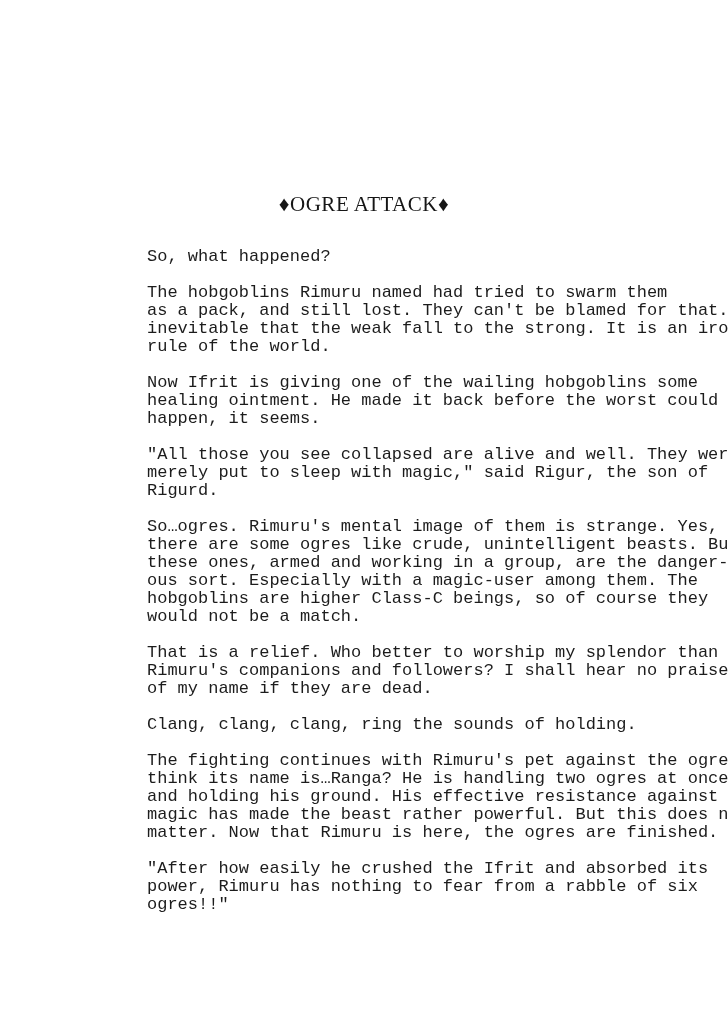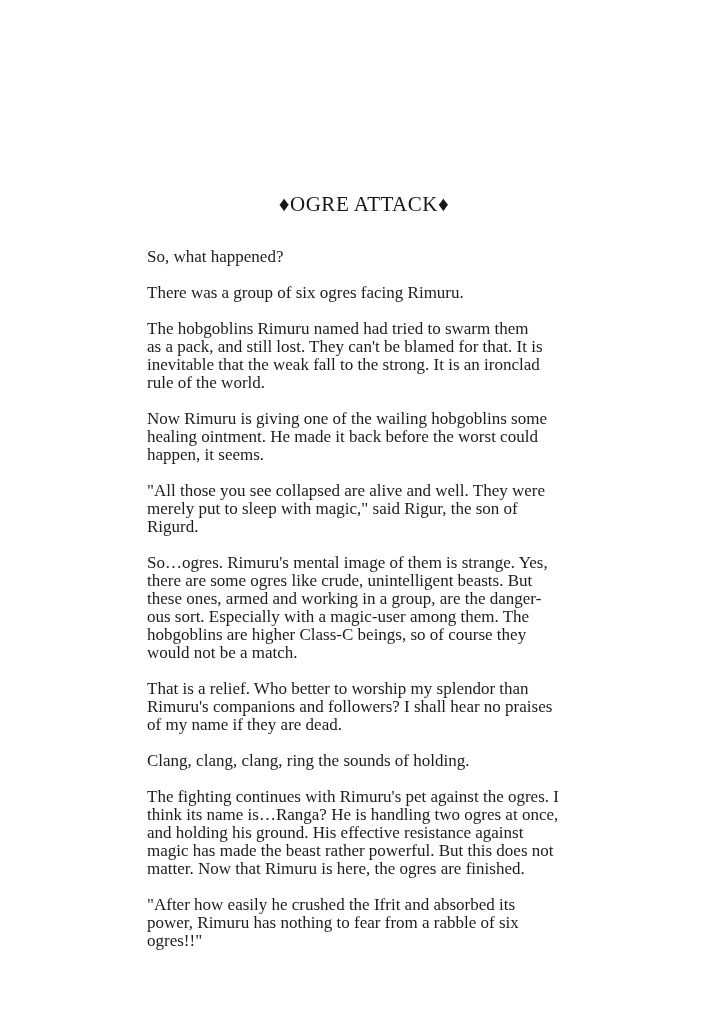--- a/index.html
+++ b/index.html
@@ -26,43 +26,43 @@
     text-align: center;
     font-size: 21px;
     font-weight: 400;
     line-height: 24px;
     letter-spacing: 0.5px;
     color: #161616;
   }
   .text-column {
     margin: 32px 0 0 147px;
     width: 460px;
+    font-family: Liberation Mono, monospace;
   }
   .text-column p {
     margin: 0 0 18px 0;
     font-size: 17px;
     line-height: 18px;
     white-space: pre; 
     color: #1c1c1c;
   }
 </style>
 </head>
 <body>
 
 <div class="page">
   <h1 class="chapter-title">♦OGRE ATTACK♦</h1>
 
   <div class="text-column">
     <p>So, what happened?</p>
-    <p>There was a group of six ogres facing Rimuru.</p>
     <p>The hobgoblins Rimuru named had tried to swarm them
 as a pack, and still lost. They can't be blamed for that. It is
 inevitable that the weak fall to the strong. It is an ironclad
 rule of the world.</p>
-    <p>Now Rimuru is giving one of the wailing hobgoblins some
+    <p>Now Ifrit is giving one of the wailing hobgoblins some
 healing ointment. He made it back before the worst could
 happen, it seems.</p>
     <p>"All those you see collapsed are alive and well. They were
 merely put to sleep with magic," said Rigur, the son of
 Rigurd.</p>
     <p>So…ogres. Rimuru's mental image of them is strange. Yes,
 there are some ogres like crude, unintelligent beasts. But
 these ones, armed and working in a group, are the danger-
 ous sort. Especially with a magic-user among them. The
 hobgoblins are higher Class-C beings, so of course they

